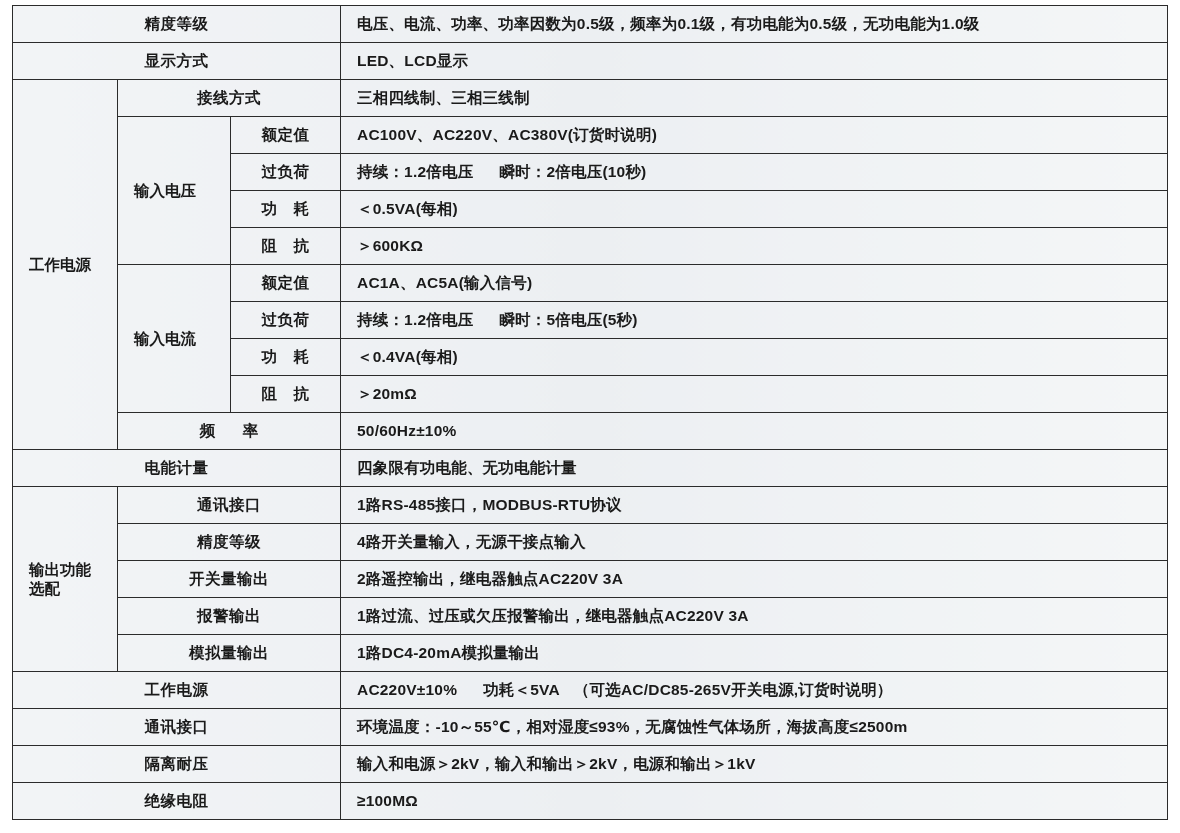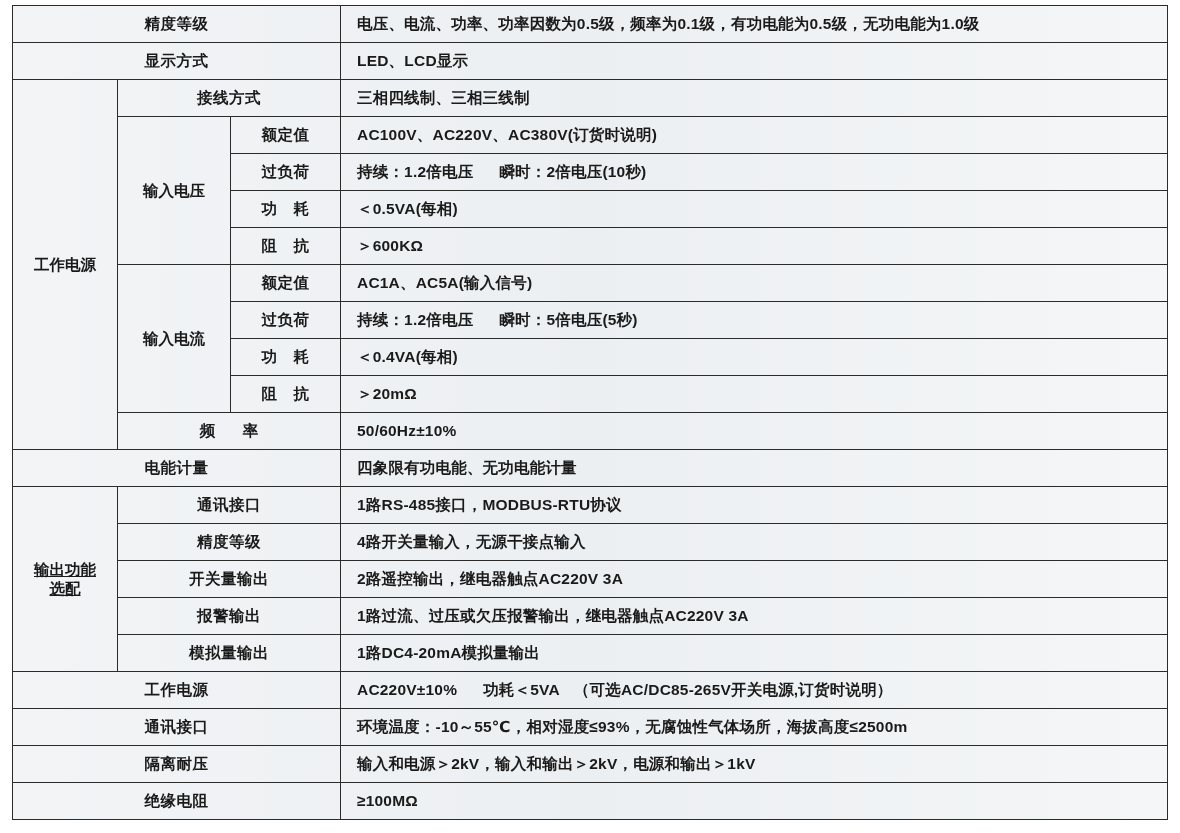--- a/index.html
+++ b/index.html
@@ -44,26 +44,24 @@
     letter-spacing: 6px;
     text-indent: 6px;
   }
   td.value {
     text-align: left;
     padding-left: 12px;
     font-weight: bold;
     letter-spacing: 0.2px;
   }
   .rowspan-label {
-    text-align: center;
     font-weight: bold;
   }
   .two-line {
     line-height: 1.45;
-    text-decoration: underline;
   }
   .gap { display: inline-block; width: 26px; }
   .gap-sm { display: inline-block; width: 14px; }
 </style>
 </head>
 <body>
 
 <table id="spec-table">
   <colgroup>
     <col class="c1">

